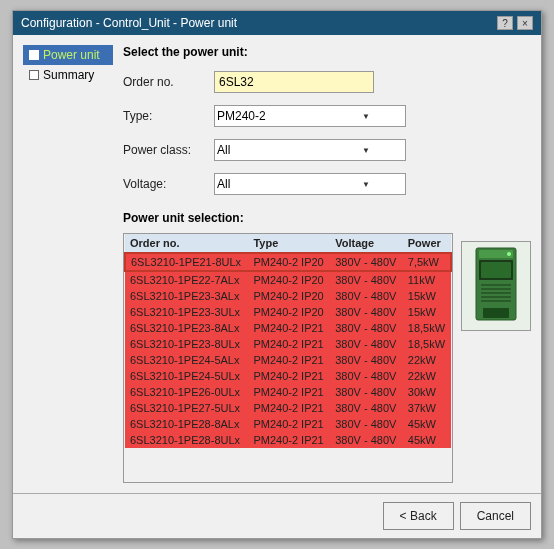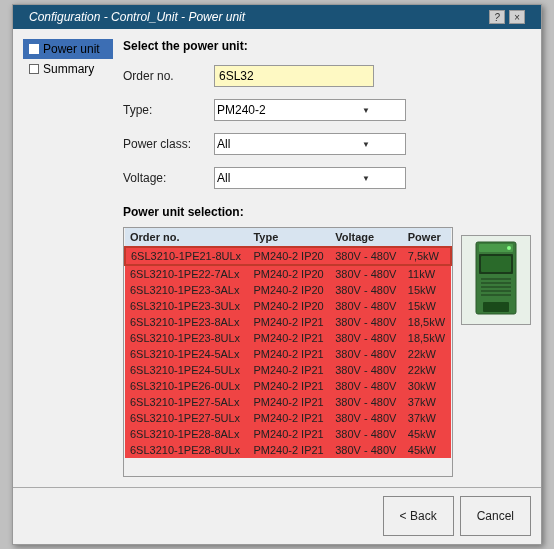--- a/index.html
+++ b/index.html
@@ -18,26 +18,25 @@
       width: 530px;
       background: #f0f0f0;
       border: 1px solid #999;
       box-shadow: 2px 2px 6px rgba(0,0,0,0.4);
       display: flex;
       flex-direction: column;
     }
     .title-bar {
       background: #1a5276;
       color: white;
-      padding: 5px 16px;
+      padding: 5px 8px;
       display: flex;
       justify-content: space-between;
       align-items: flex-end;
       font-size: 12px;
-      font-style: italic;
     }
     .title-bar-buttons {
       display: flex;
       gap: 4px;
     }
     .title-btn {
       width: 16px;
       height: 14px;
       background: #d0d0d0;
       border: 1px solid #999;
@@ -64,21 +63,21 @@
     .nav-item {
       padding: 3px 6px;
       font-size: 12px;
       cursor: pointer;
       display: flex;
       align-items: center;
       gap: 4px;
     }
     .nav-item.active {
       background: #3c6eb4;
-      color: #000000;
+      color: #bef264;
     }
     .nav-item .nav-square {
       width: 10px;
       height: 10px;
       background: #3c6eb4;
       flex-shrink: 0;
     }
     .nav-item.active .nav-square {
       background: white;
     }
@@ -209,21 +208,21 @@
     }
     .bottom-bar {
       border-top: 1px solid #aaa;
       padding: 8px 10px;
       display: flex;
       justify-content: flex-end;
       gap: 6px;
       background: #f0f0f0;
     }
     .btn {
-      height: 40px;
+      height: 28px;
       padding: 0 16px;
       border: 1px solid #888;
       background: #f0f0f0;
       font-size: 12px;
       cursor: pointer;
       color: #222;
     }
     .btn-next {
       background: #f0f0f0;
     }
@@ -360,26 +359,20 @@
                     <td>380V - 480V</td>
                     <td>22kW</td>
                   </tr>
                   <tr>
                     <td>6SL3210-1PE26-0ULx</td>
                     <td>PM240-2 IP21</td>
                     <td>380V - 480V</td>
                     <td>30kW</td>
                   </tr>
                   <tr>
-                    <td>6SL3210-1PE27-5ALx</td>
-                    <td>PM240-2 IP21</td>
-                    <td>380V - 480V</td>
-                    <td>37kW</td>
-                  </tr>
-                  <tr>
                     <td>6SL3210-1PE27-5ULx</td>
                     <td>PM240-2 IP21</td>
                     <td>380V - 480V</td>
                     <td>37kW</td>
                   </tr>
                   <tr>
                     <td>6SL3210-1PE28-8ALx</td>
                     <td>PM240-2 IP21</td>
                     <td>380V - 480V</td>
                     <td>45kW</td>

